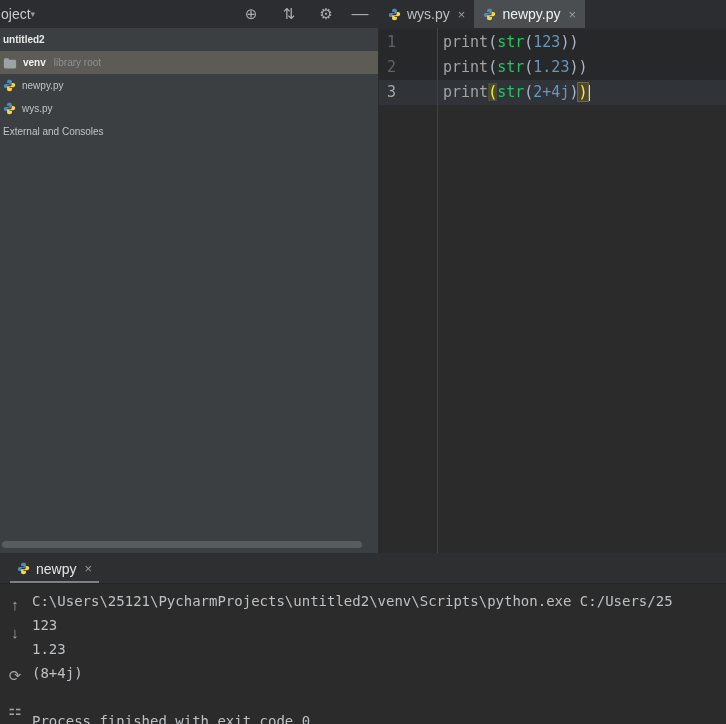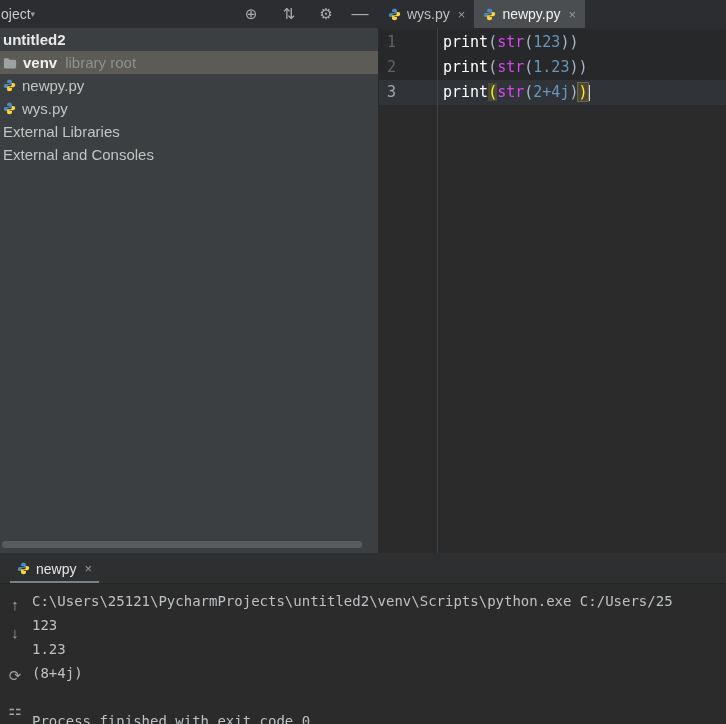--- a/index.html
+++ b/index.html
@@ -16,43 +16,43 @@
   .tbi{position:absolute;top:0;height:28px;width:26px;display:flex;align-items:center;justify-content:center;color:#a9adb1;font-size:15px;}
   #i-globe{left:238px;} #i-div{left:276px;} #i-gear{left:313px;} #i-min{left:347px;font-size:17px;}
   .tabs{position:absolute;left:379px;top:0;height:28px;display:flex;}
   .tab{display:flex;align-items:center;gap:6px;padding:0 9px;height:28px;color:#bfbfbf;font-size:14px;white-space:nowrap;}
   .tab.active{background:#4b4e51;color:#f0f0f0;}
   .tabx{color:#9a9a9a;font-size:13px;margin-left:2px;}
   .pyicon{display:inline-flex;}
   .pyicon svg{width:13px;height:13px;display:block;}
 
   
-  .project{position:absolute;left:0;top:28px;width:378px;height:525px;background:#3c3f41;overflow:hidden;font-size:15px;}
+  .project{position:absolute;left:0;top:28px;width:378px;height:525px;background:#3c3f41;overflow:hidden;font-size:10px;}
   .trow{height:23px;display:flex;align-items:center;gap:6px;padding-left:3px;white-space:nowrap;color:#bcbcbc;overflow:hidden;}
   .trow.selected{background:#5c5b55;}
   .root-name{font-weight:bold;color:#e8e8e8;}
   .root-path{color:#787878;margin-left:4px;}
   .item-name{color:#c3c3c3;}
   .trow.selected .item-name{color:#f0f0f0;}
   .item-suffix{color:#8f9193;margin-left:2px;}
   .fold{display:inline-flex;}
   .fold svg{width:14px;height:12px;display:block;}
   .hbar{position:absolute;left:2px;top:513px;width:360px;height:7px;border-radius:4px;background:#595c5e;}
 
   
   .editor{position:absolute;left:379px;top:28px;width:347px;height:525px;background:#2b2b2b;font-family:"DejaVu Sans Mono",monospace;font-size:15px;padding-top:2px;box-sizing:border-box;}
   .gutter-sep{position:absolute;left:58px;top:0;width:1px;height:525px;background:#414446;z-index:3;}
   .crow{position:relative;height:25px;line-height:25px;white-space:nowrap;z-index:2;}
   .crow.dim{background:#26282a;}
   .crow.cur{background:#303338;}
   .lnum{display:inline-block;width:58px;padding-left:8px;box-sizing:border-box;color:#606366;}
   .crow.cur .lnum{color:#a8a8a8;}
   .codetxt{padding-left:6px;color:#a9b7c6;}
-  .kw{color:#ffffff;}
-  .bi{color:#d946ef;}
+  .kw{color:#a3a3a3;}
+  .bi{color:#22c55e;}
   .num{color:#6897bb;}
   .par{color:#a9b7c6;}
   .match{color:#ffef28;background:rgba(255,239,40,.13);}
   .match-caret{color:#ffef28;background:#4b4636;outline:1px solid #6f6745;}
   .caret-bar{display:inline-block;width:2px;height:16px;background:#d8d8d8;vertical-align:middle;}
 
   
   .console{position:absolute;left:0;top:553px;width:726px;height:171px;background:#2b2b2b;}
   .ctabbar{height:31px;display:flex;align-items:flex-end;padding-left:10px;background:#2d2f31;border-bottom:1px solid #242626;box-sizing:border-box;}
   .ctab{display:flex;align-items:center;gap:6px;height:27px;padding:0 7px;color:#e4e4e4;font-size:14px;border-bottom:2px solid #7e8183;box-sizing:border-box;}
@@ -124,23 +124,20 @@
   <div class="trow">
     <span class="pyicon">
       <svg viewBox="0 0 16 16">
           <path fill="#4B8BBE" d="M8 1C6 1 5 1.8 5 3v2h3v1H3.5C2 6 1 7 1 8.5S2 11 3.5 11H5V9.5C5 8 6 7 7.5 7H11V3c0-1.2-1-2-3-2z"></path>
           <path fill="#FFD43B" d="M8 15c2 0 3-.8 3-2v-2H8v-1h4.5c1.5 0 2.5-1 2.5-2.5S14 5 12.5 5H11v1.5C11 8 10 9 8.5 9H5v4c0 1.2 1 2 3 2z"></path>
         </svg>
     </span>
     <span class="item-name">wys.py</span>
   </div>
   <div class="trow">
-    <span class="item-name">External Libraries</span>
-  </div>
-  <div class="trow">
     <span class="item-name">External and Consoles</span>
   </div>
   <div class="hbar"></div>
 </div>
 
 <div class="editor">
   <div class="gutter-sep"></div>
 
   <div class="crow dim">
     <span class="lnum">1</span><span class="codetxt"><span class="kw">print</span><span class="par">(</span><span class="bi">str</span><span class="par">(</span><span class="num">123</span><span class="par">)</span><span class="par">)</span></span>

